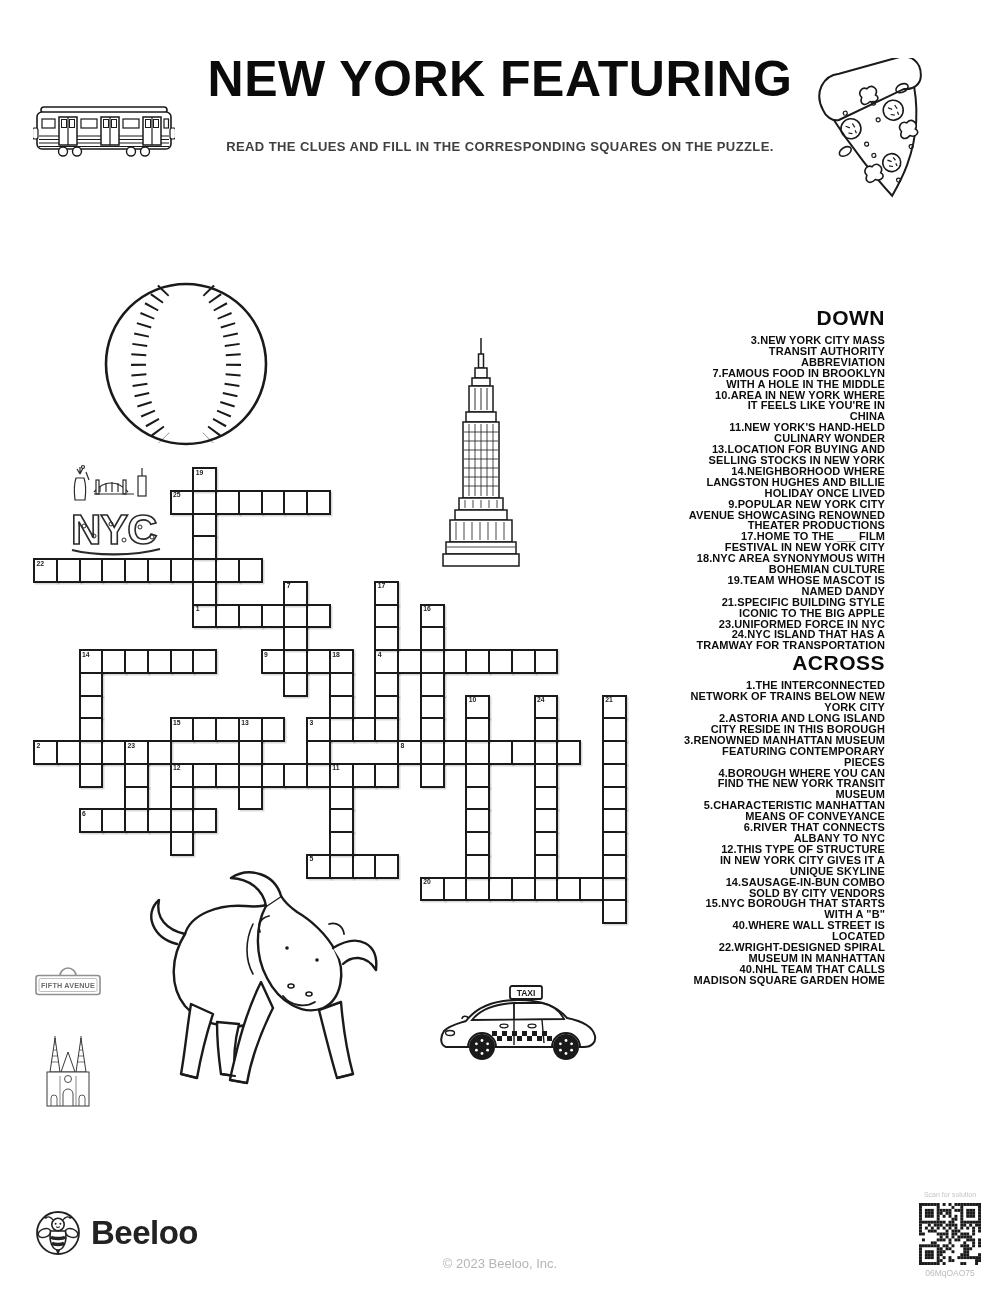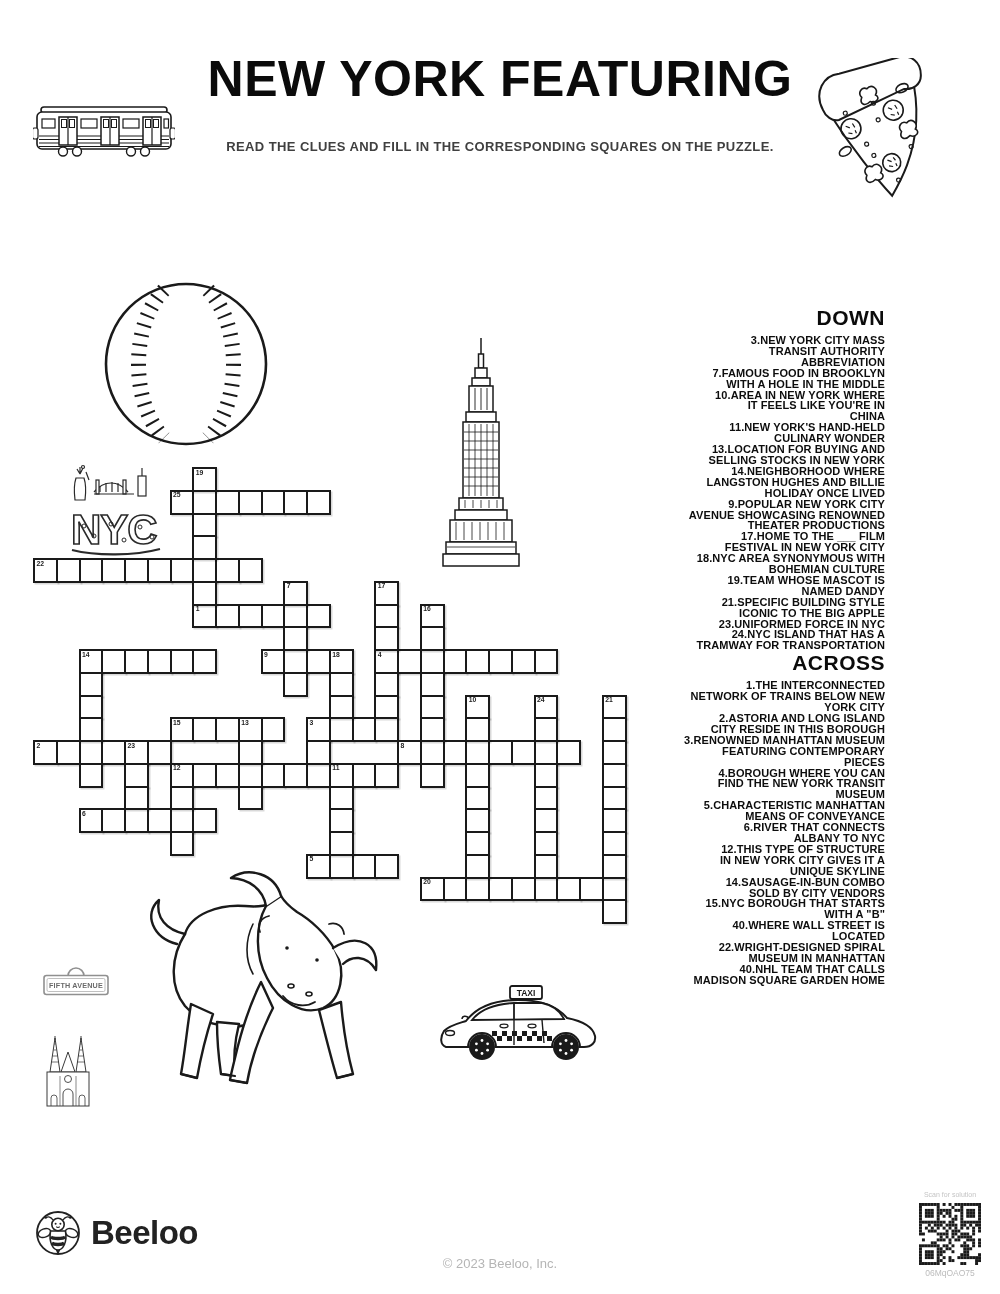--- a/index.html
+++ b/index.html
@@ -488,21 +488,21 @@
       <circle cx="154" cy="86" r="1.8" fill="#1a1a1a" stroke="none"></circle>
       <circle cx="184" cy="98" r="1.8" fill="#1a1a1a" stroke="none"></circle>
       <ellipse cx="158" cy="124" rx="3" ry="2" stroke-width="1.6"></ellipse>
       <ellipse cx="176" cy="132" rx="3" ry="2" stroke-width="1.6"></ellipse>
       <path d="M150 134 C158 144 172 146 182 140" stroke-width="1.8"></path>
       <path d="M120 62 C112 78 112 98 120 112" stroke-width="1.6"></path>
       <path d="M48 212 L64 216 M88 212 L102 214 M97 218 L114 221 M204 216 L220 212" stroke-width="2"></path>
     </svg>
   </div>
 
-  <div class="illo" style="left:42px; top:963px;text-align:right;">
+  <div class="illo" style="left:34px; top:963px;text-align:right;">
     <svg width="68" height="36" viewBox="0 0 68 36" fill="none">
       <path d="M26 13 A8 8 0 0 1 42 13" fill="#fff" stroke="#909090" stroke-width="1.6"></path>
       <rect x="2" y="12.5" width="64" height="19" rx="2.5" fill="#fff" stroke="#909090" stroke-width="1.6"></rect>
       <rect x="5" y="15.5" width="58" height="13" rx="1.5" fill="#fff" stroke="#b0b0b0" stroke-width="0.8"></rect>
       <text x="34" y="25" text-anchor="middle" font-family="Liberation Sans, sans-serif" font-weight="bold" font-size="7.2" fill="#6a6a6a" letter-spacing="0.2">FIFTH AVENUE</text>
     </svg>
   </div>
 
   <div class="illo" style="left:42px; top:1036px;">
     <svg width="52" height="72" viewBox="0 0 52 72" fill="none" stroke="#3a3a3a" stroke-width="1">

